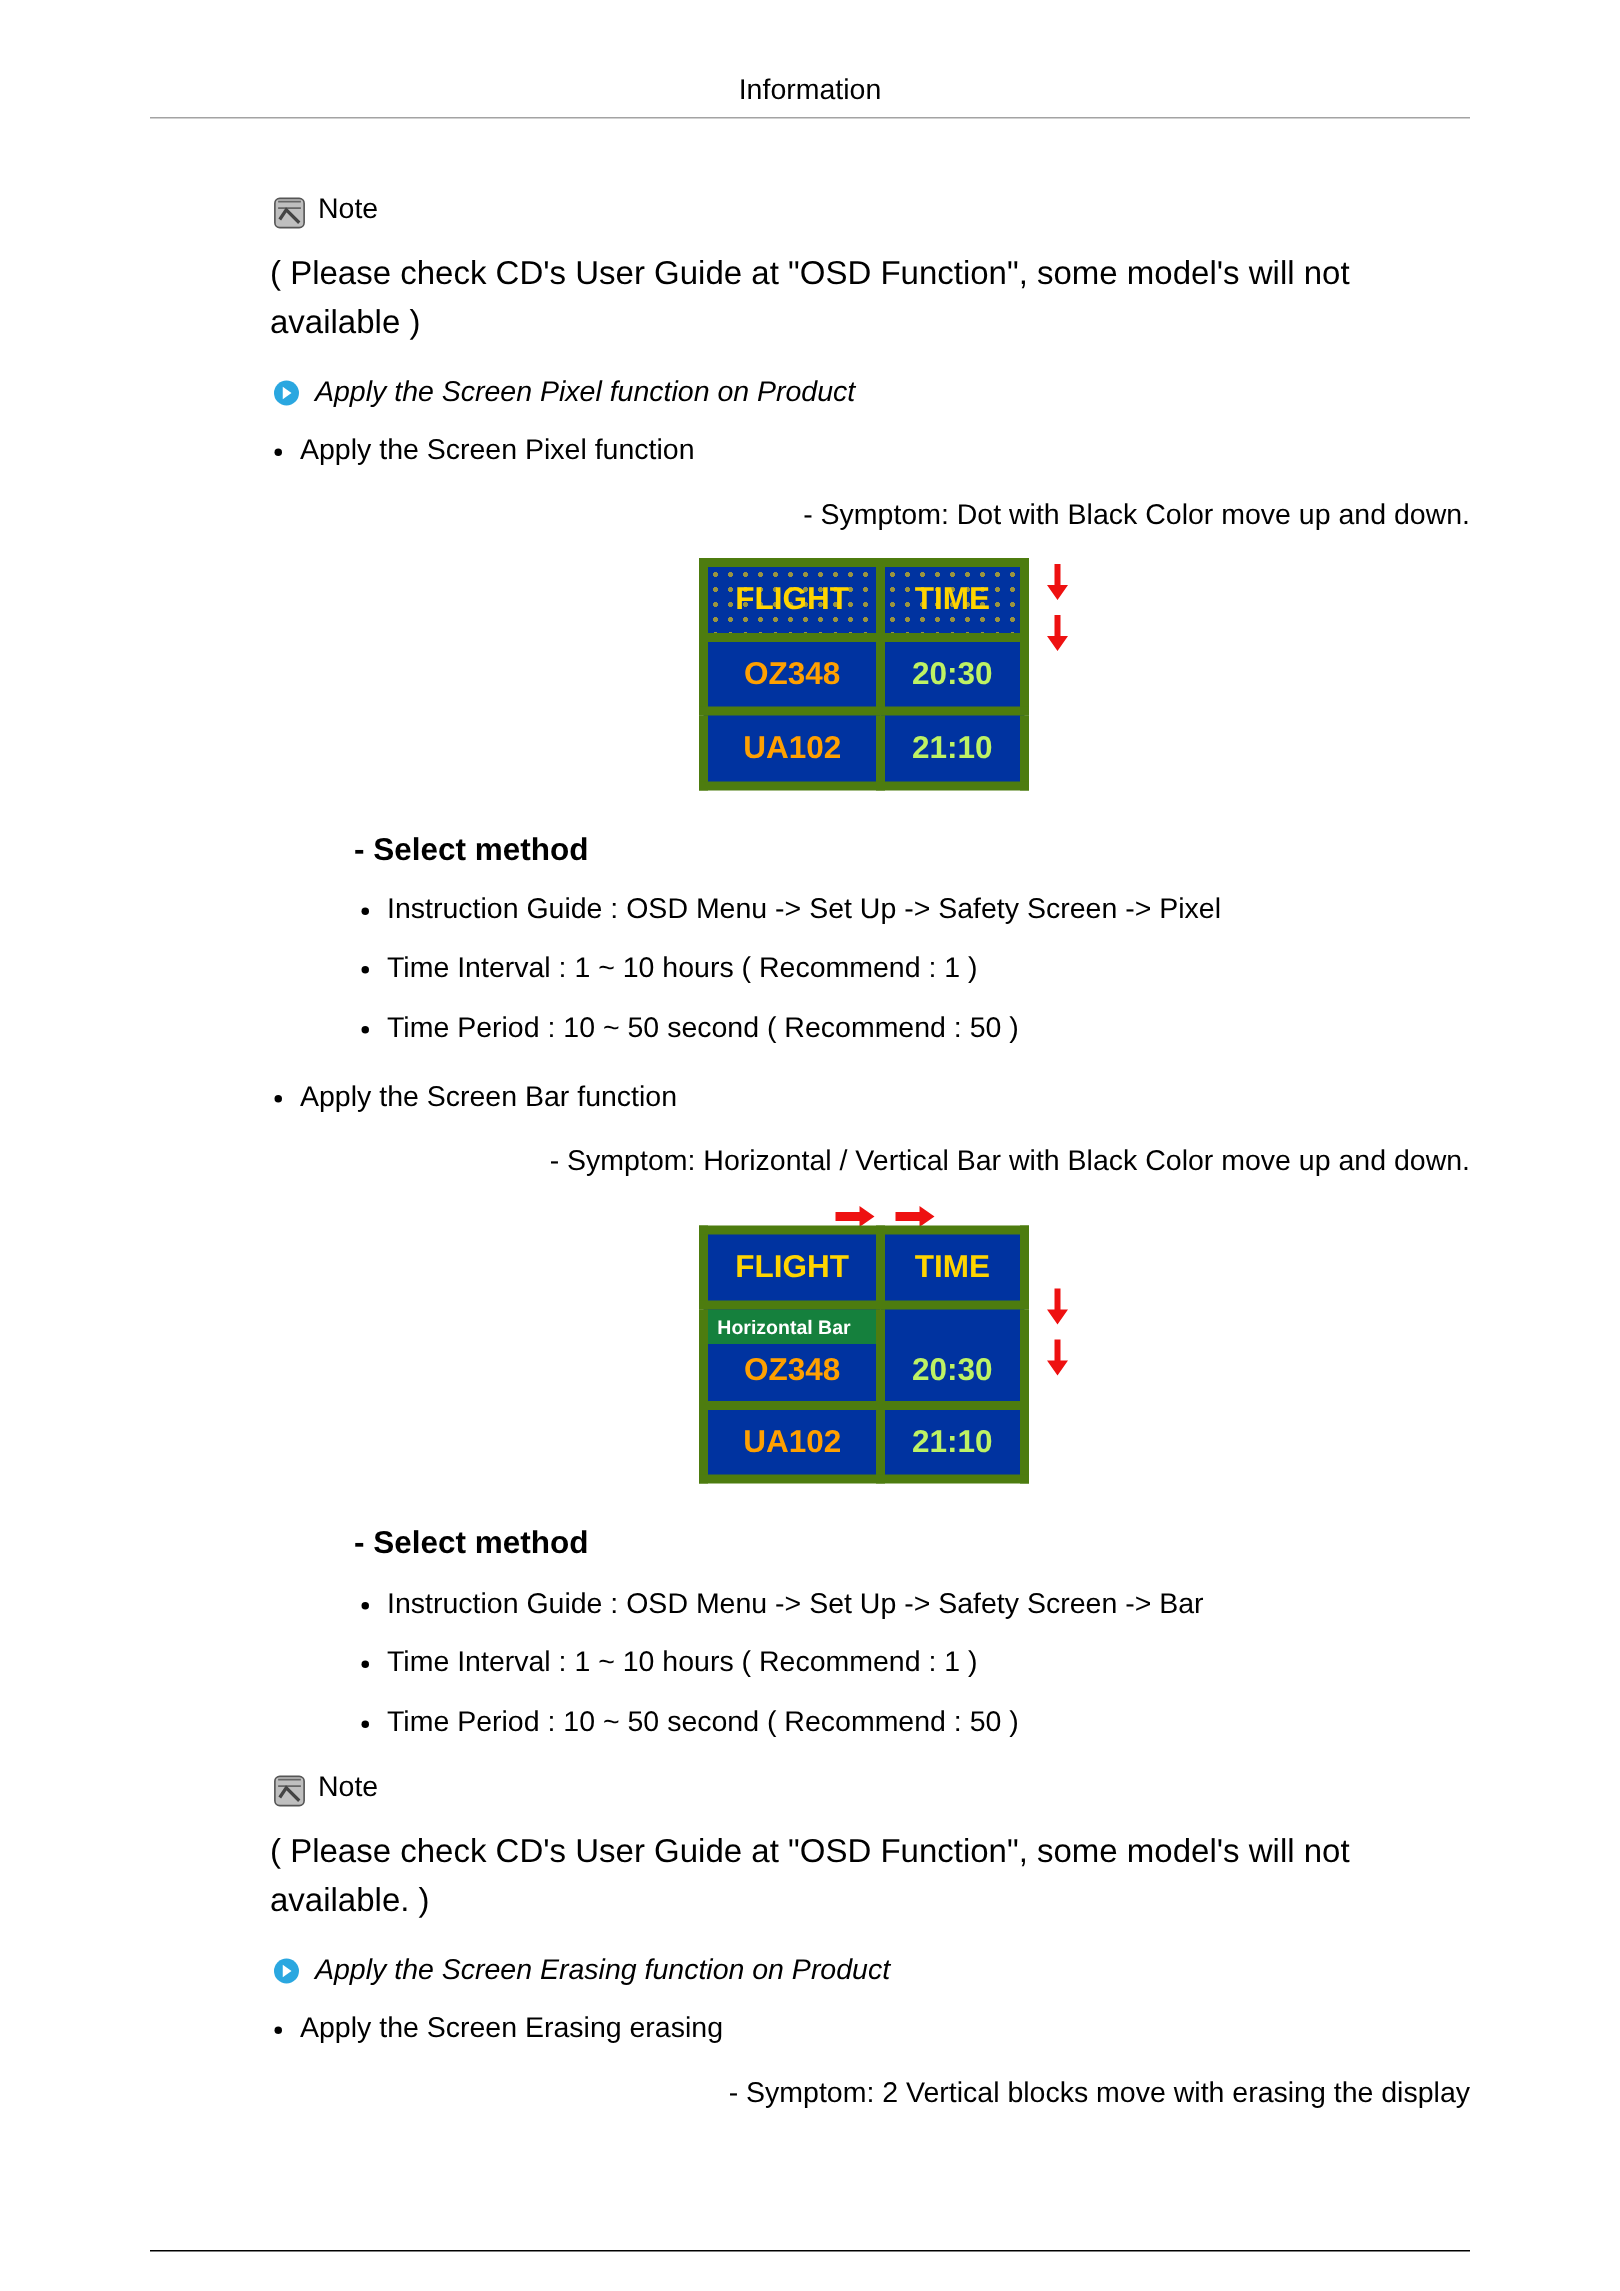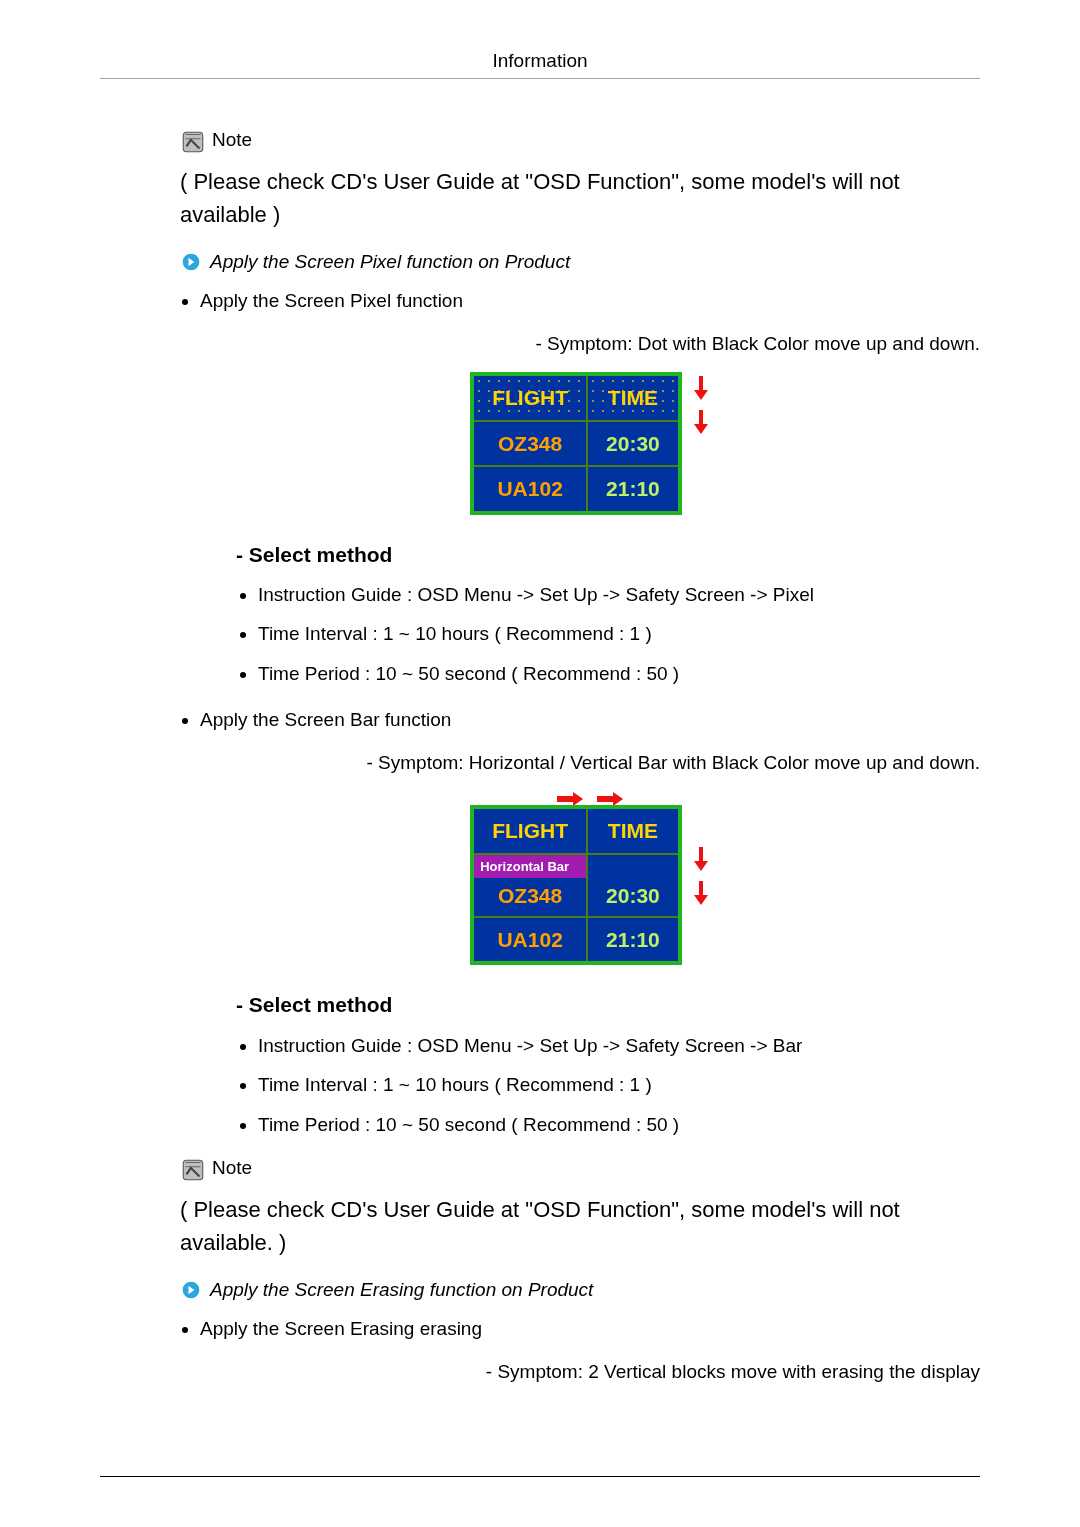--- a/index.html
+++ b/index.html
@@ -99,21 +99,21 @@
   }
   .tbl-frame {
     display: flex;
     align-items: flex-start;
   }
   .tbl {
     border: 4px solid #22B422;
     border-collapse: collapse;
   }
   .tbl td, .tbl th {
-    border: 2px solid #4d7c0f;
+    border: 6px solid #4d7c0f;
     padding: 6px 18px;
     text-align: center;
     font-weight: 700;
     font-size: 21px;
   }
   .hdr-cell {
     background: #0033A0;
     color: #FFD400;
   }
   .row-cell {
@@ -134,21 +134,21 @@
   }
   .down-arrow {
     width: 18px; height: 28px;
   }
   .top-arrows {
     height: 18px;
     display:flex; justify-content:center; gap:10px;
     margin-bottom: -4px;
   }
   .hbar {
-    background:#a21caf;
+    background:#15803d;
     color:#fff;
     font-size:13px;
     font-weight:700;
     padding:2px 6px;
     text-align:left;
   }
 
   
   .dot-head {
     position: relative;

